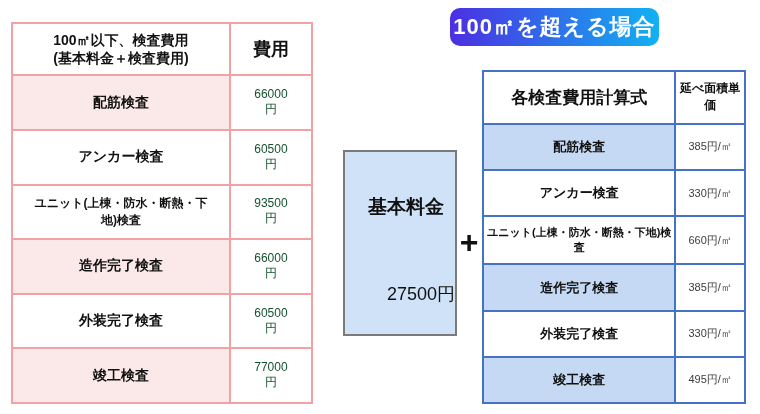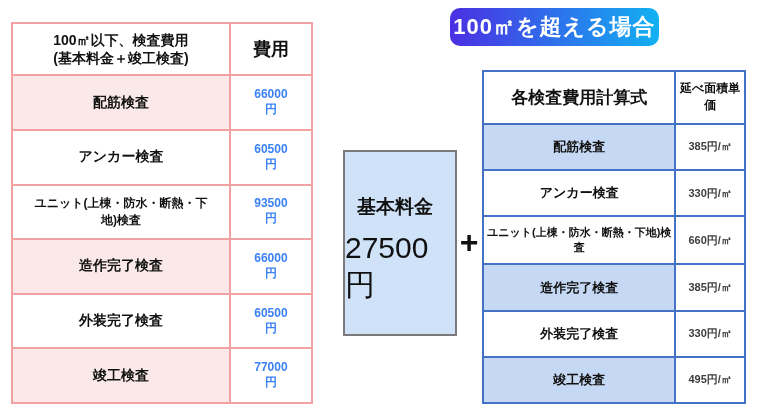--- a/index.html
+++ b/index.html
@@ -20,43 +20,43 @@
     border: 2px solid #f2a2a2; text-align: center; vertical-align: middle;
     background: #ffffff; padding: 0 20px;
   }
   .ltable .shaded { background: #fbe9e9; }
   .ltable tr { height: 48px; }
   .ltable tr.hdr { height: 46px; }
   .l-title { font-size: 14px; font-weight: bold; line-height: 1.3; }
   .l-feehdr { font-size: 18px; font-weight: bold; }
   .l-label { font-size: 14px; font-weight: bold; }
   .l-label-sm { font-size: 12px; font-weight: bold; }
-  .l-value { font-size: 12px; color: #3b82f6; font-weight: bold; margin-top: 24px; }
+  .l-value { font-size: 12px; color: #14532d; font-weight: normal; margin-top: 24px; }
 
   
   .badge {
     position: absolute; left: 450px; top: 8px; width: 209px; height: 38px;
     border-radius: 10px;
     background: linear-gradient(90deg, #4b2fe3 0%, #12b1f2 100%);
     display: flex; align-items: center; justify-content: center;
     color: #ffffff; font-size: 22px; font-weight: bold; letter-spacing: 1px;
   }
 
   
   .basebox {
     position: absolute; left: 343px; top: 150px; width: 114px; height: 186px;
     background: #cfe2f8; border: 2px solid #7a7a7a;
   }
   .basebox .title {
-    position: absolute; top: 42px; left: 12px; right: 0; text-align: left;
+    position: absolute; top: 42px; left: 12px; right: 0; text-align: center;
     font-size: 19px; font-weight: bold;
   }
   .basebox .amount {
-    position: absolute; bottom: 28px; left: 0; right: 0; text-align: left;
-    font-size: 30px; font-weight: normal;
+    position: absolute; bottom: 28px; left: 0; right: 0; text-align: right;
+    font-size: 18px; font-weight: normal;
   }
 
   
   .plus {
     position: absolute; left: 456px; top: 222px; width: 26px; height: 40px;
     display: flex; align-items: center; justify-content: center;
     font-size: 32px; font-weight: bold; color: #111;
   }
 
   
@@ -68,33 +68,33 @@
     border: 2px solid #4472c4; text-align: center; vertical-align: middle;
     background: #ffffff; padding: 6px 2px;
   }
   .rtable .shaded { background: #c6d9f4; }
   .rtable tr { height: 42px; }
   .rtable tr.hdr { height: 40px; }
   .r-title { font-size: 17px; font-weight: bold; }
   .r-unithdr { font-size: 12px; font-weight: bold; }
   .r-label { font-size: 13px; font-weight: bold; }
   .r-label-sm { font-size: 11px; font-weight: bold; }
-  .r-value { font-size: 11px; color: #3d3d3d; font-weight: bold; }
+  .r-value { font-size: 11px; color: #3d3d3d; font-weight: normal; }
 </style>
 </head>
 <body>
 
 <div class="stage">
 
   <table class="ltable">
     <tbody>
       <tr class="hdr">
         <td style="width:215px">
           <div class="l-title">100㎡以下、検査費用</div>
-          <div class="l-title">(基本料金＋竣工検査)</div>
+          <div class="l-title">(基本料金＋検査費用)</div>
         </td>
         <td style="width:81px" class="l-feehdr">費用</td>
       </tr>
       <tr>
         <td class="shaded l-label">配筋検査</td>
         <td class="l-value">66000円</td>
       </tr>
       <tr>
         <td class="l-label">アンカー検査</td>
         <td class="l-value">60500円</td>

